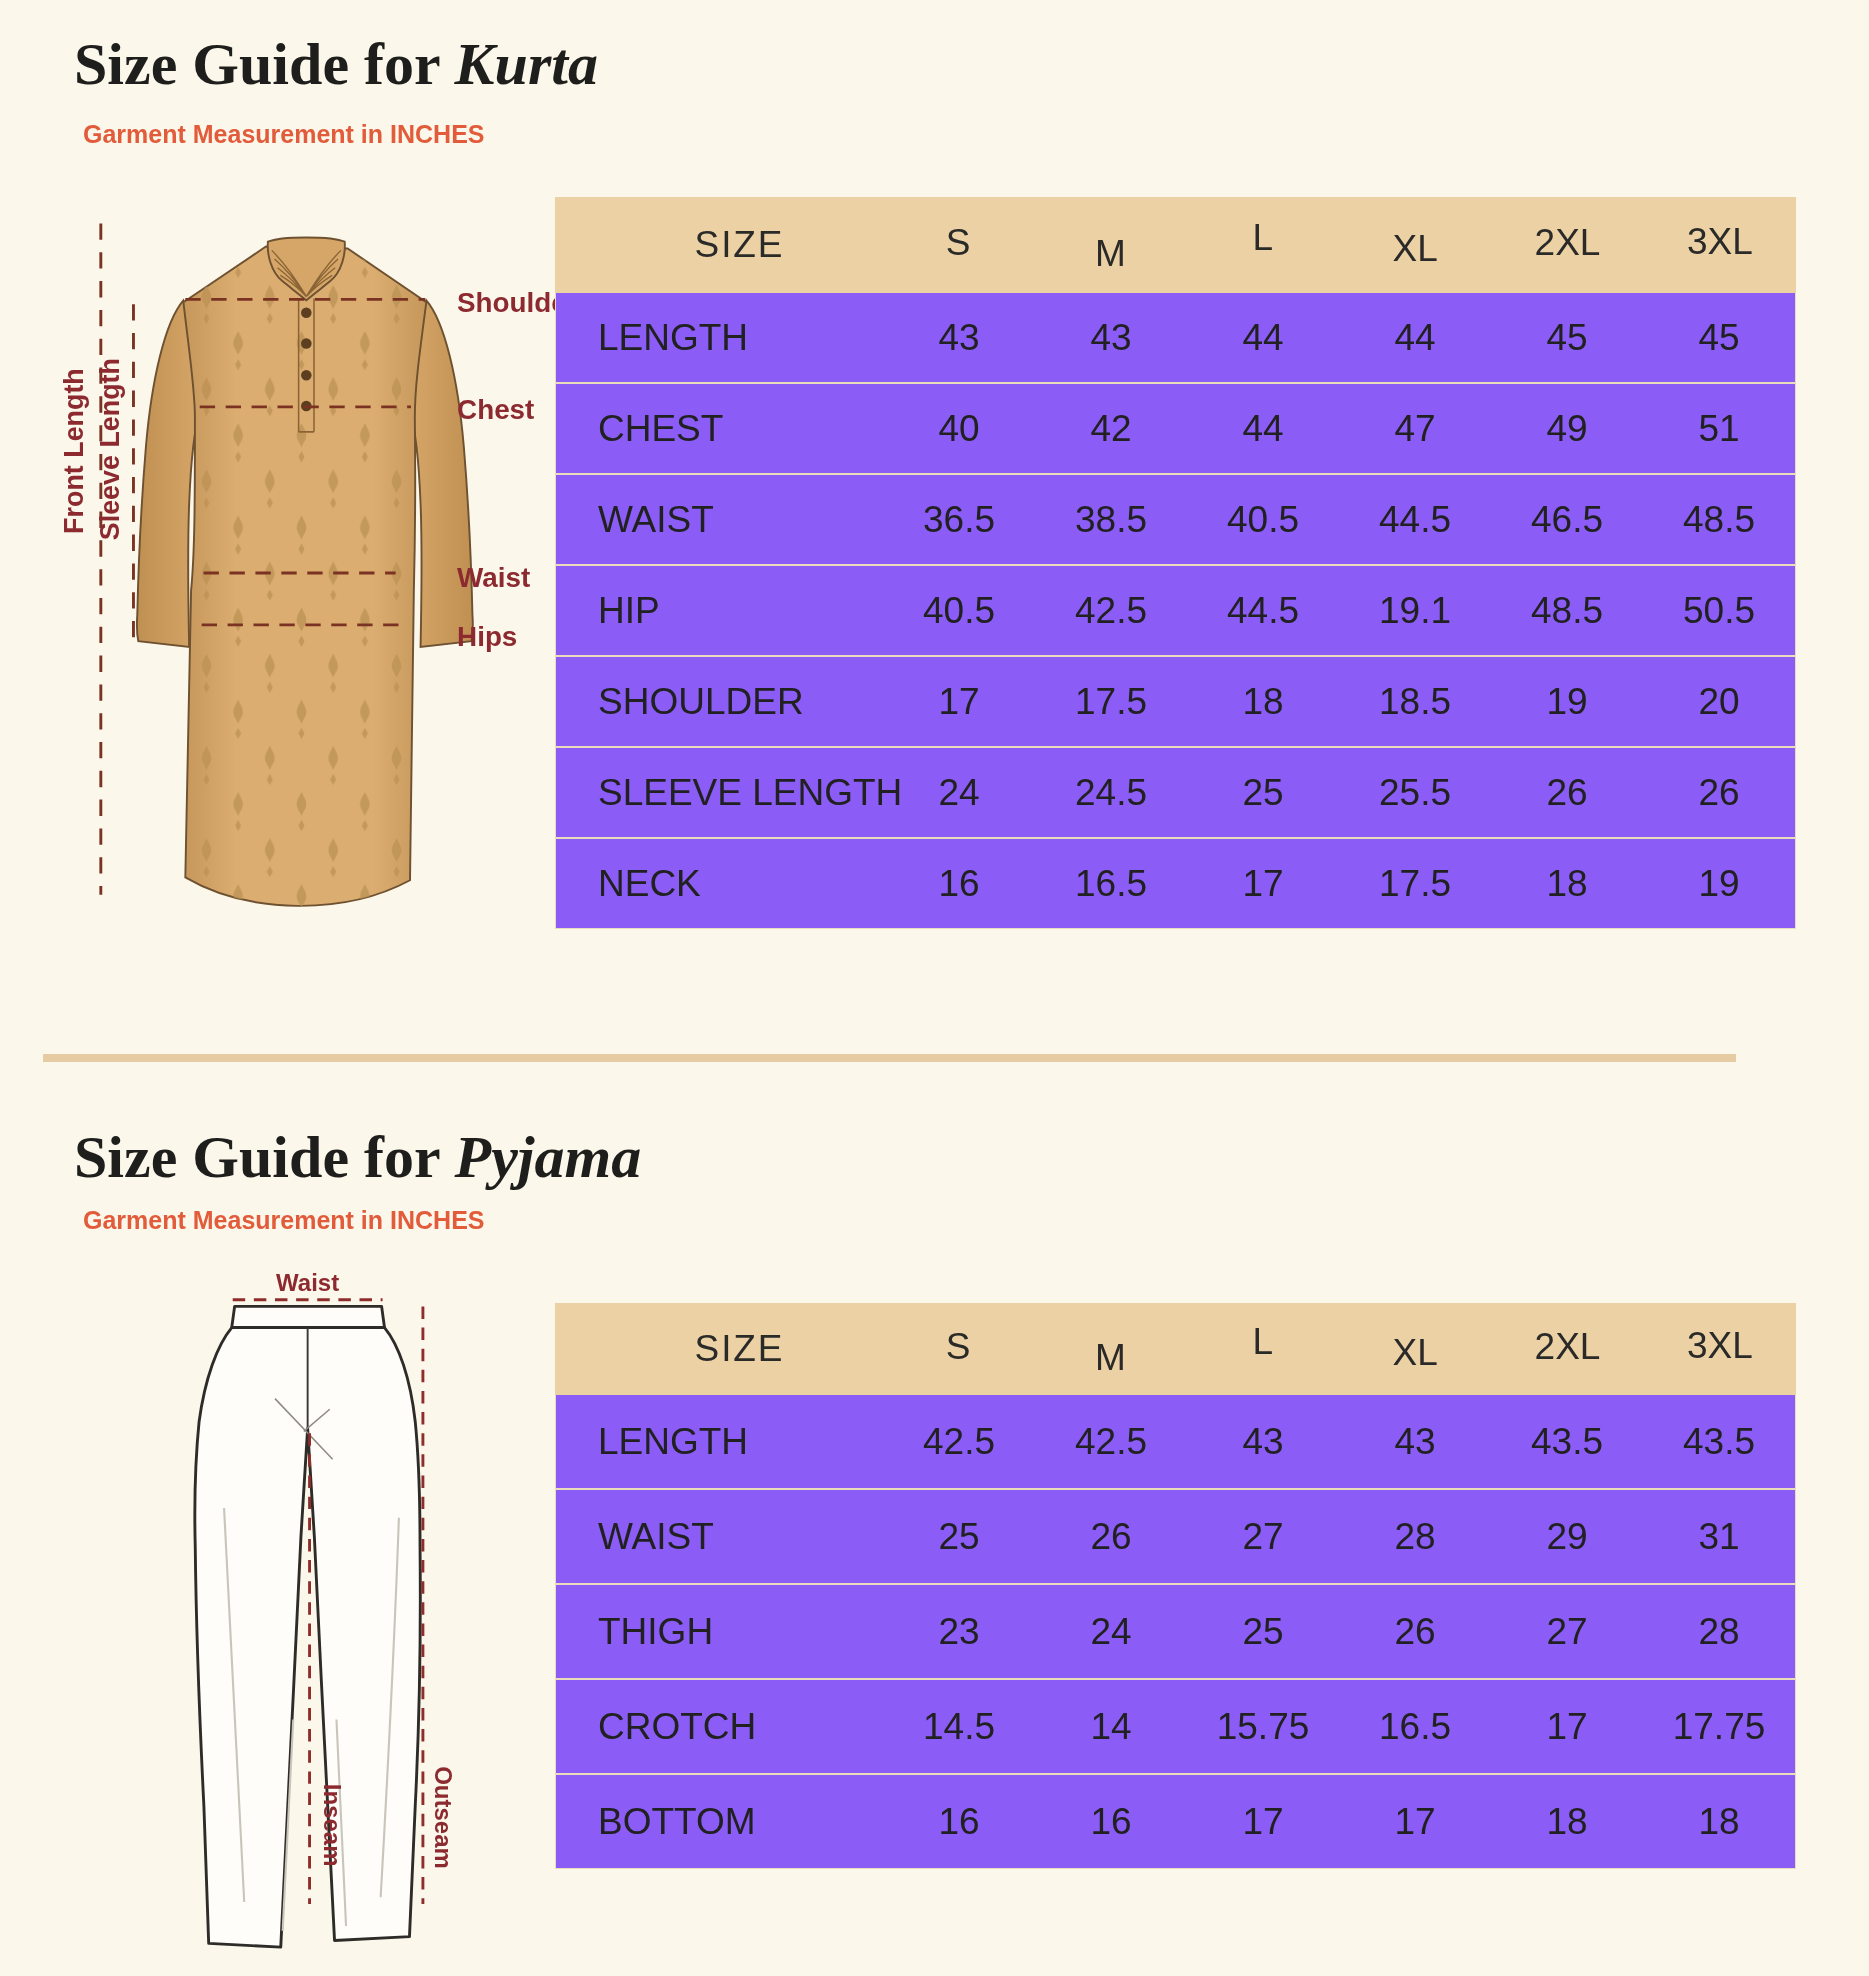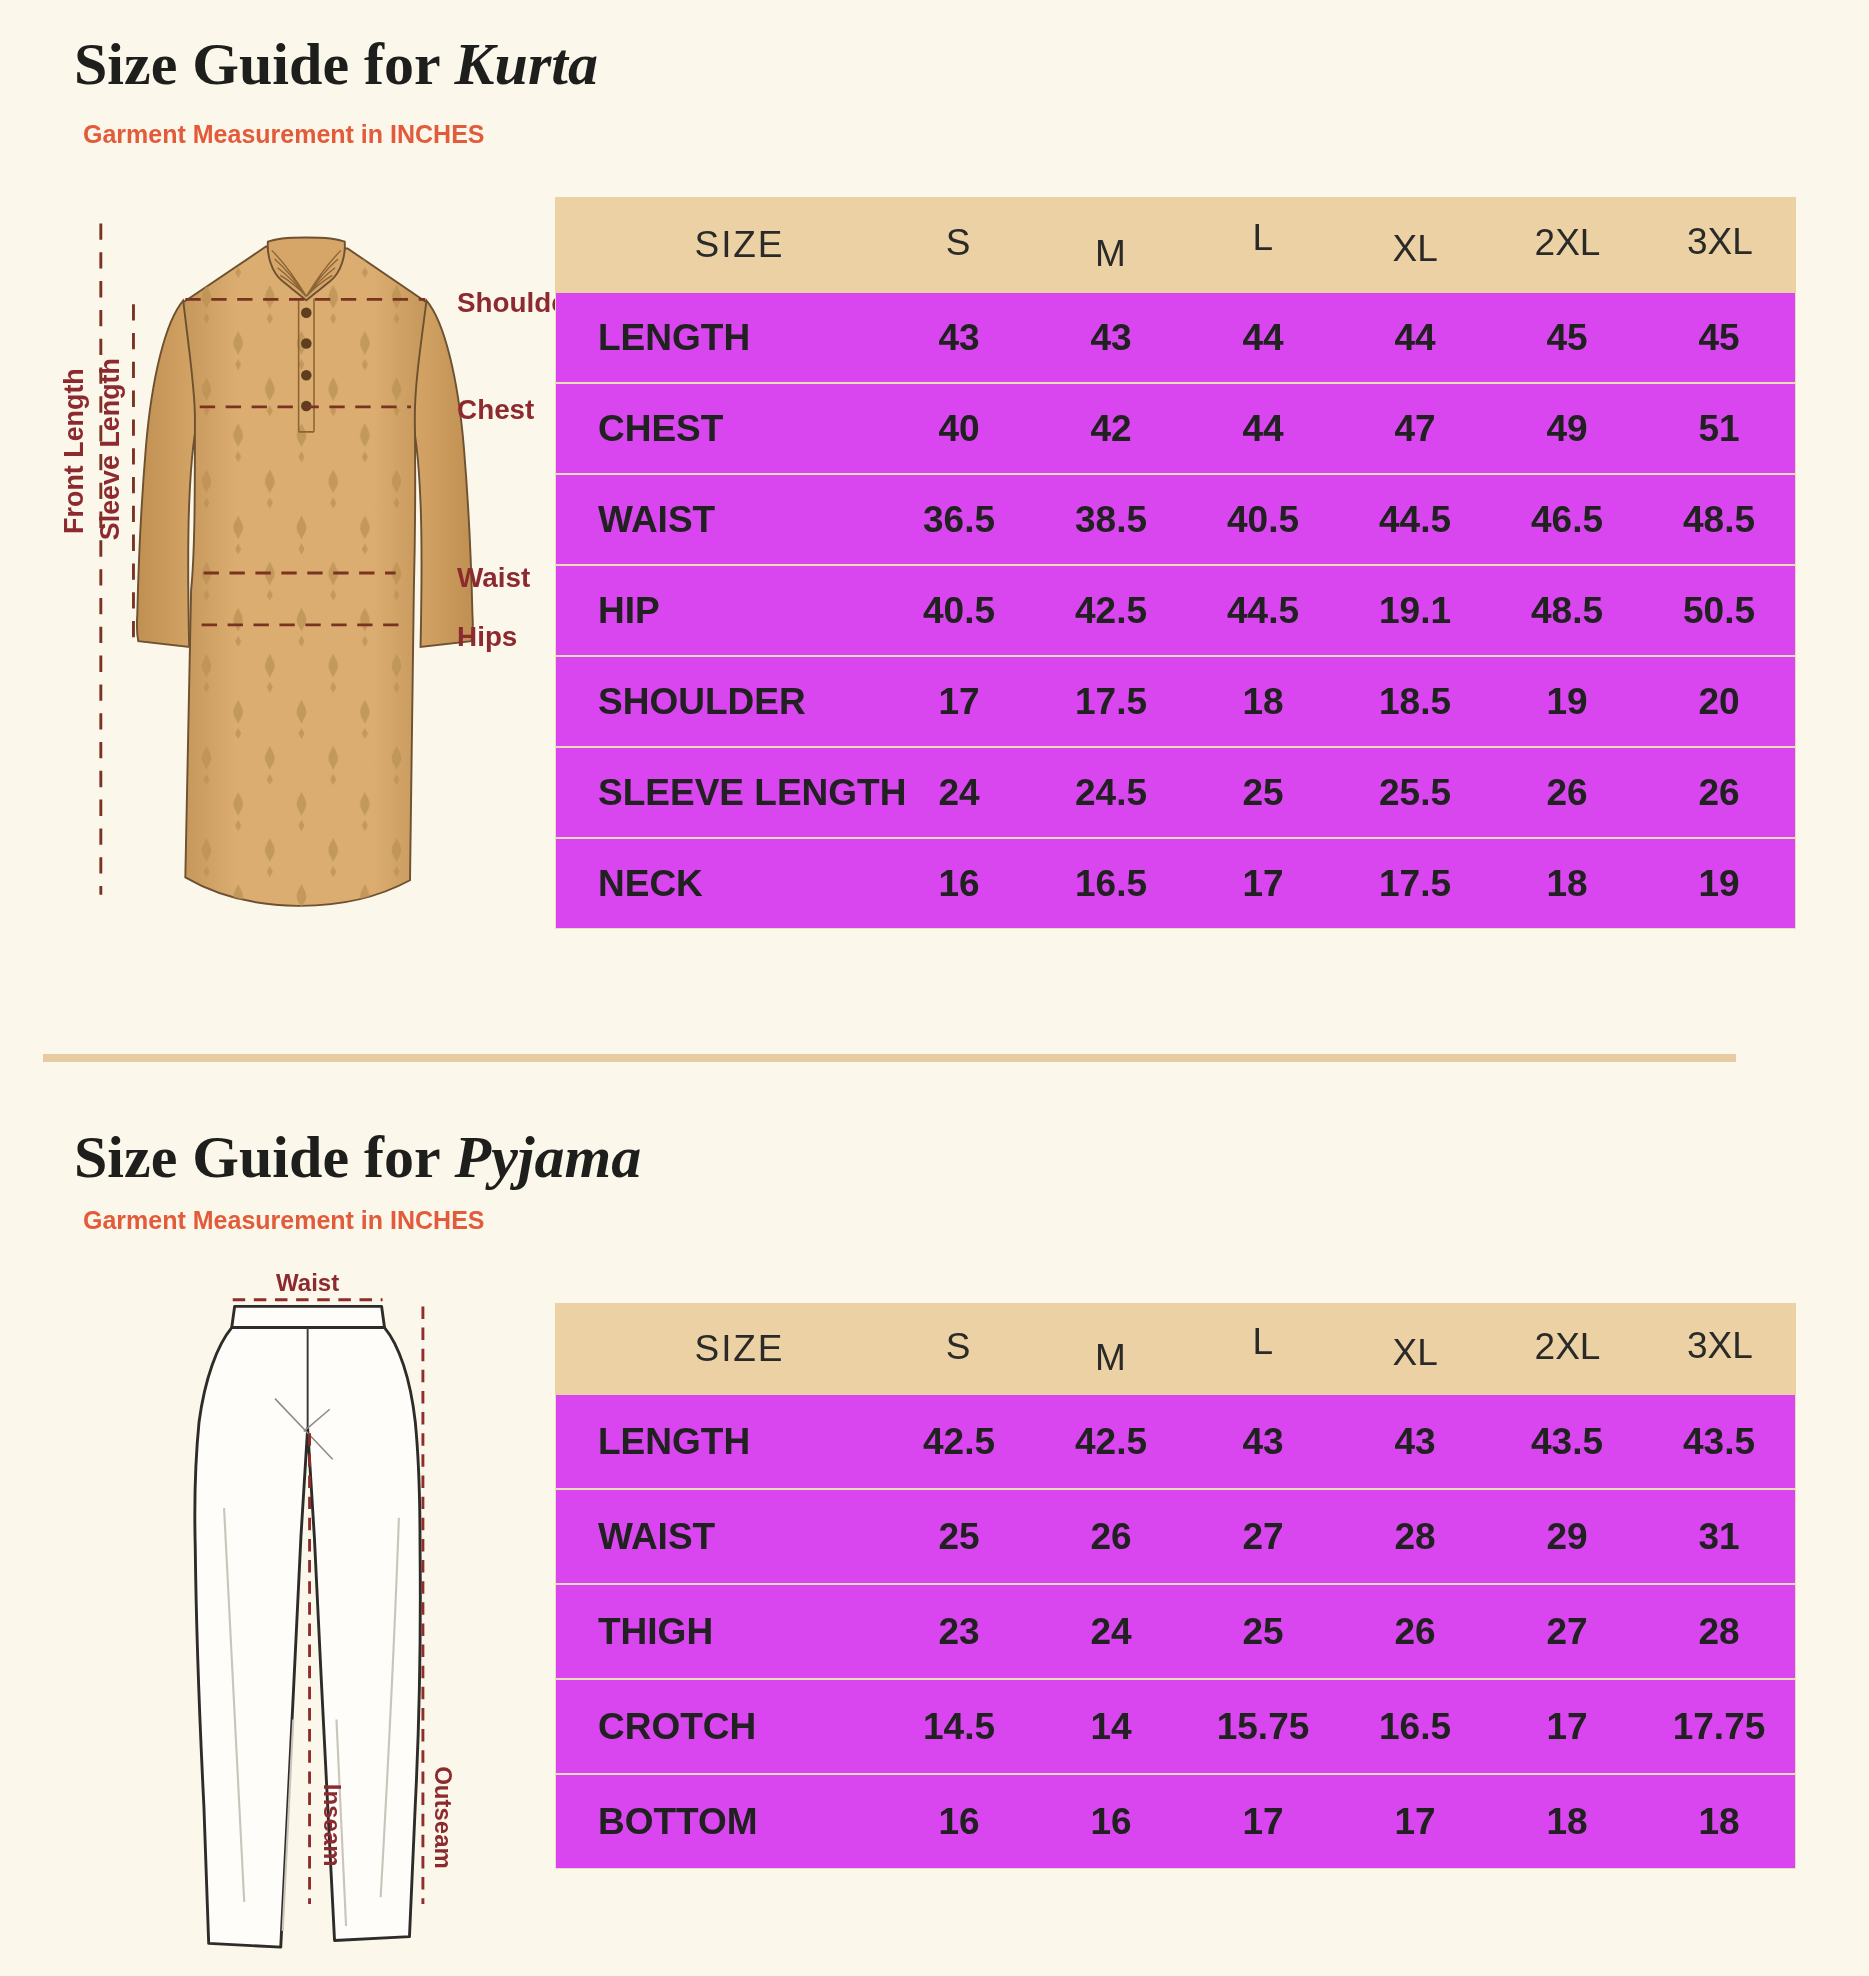--- a/index.html
+++ b/index.html
@@ -36,21 +36,21 @@
   }
   .pyj-table .thead{height:92px;}
   .hc{text-align:center;}
   .hc.hlabel{text-align:center;padding-left:42px;letter-spacing:1.9px;}
   .sh-a{transform:translateY(-1.9px);} 
   .sh-b{transform:translateY(8.6px);}  
   .sh-c{transform:translateY(-6.7px);} 
   .sh-d{transform:translateY(3.8px);}  
   .sh-e{transform:translateY(-1.9px);} 
   .sh-f{transform:translateY(-2.9px);} 
-  .tbody{border:1.9px solid #EADDBB;border-top:none;background:#d946ef;font-weight:bold;}
+  .tbody{border:1.9px solid #EADDBB;border-top:none;background:#8b5cf6;}
   .trow{
     display:grid;grid-template-columns:327px repeat(6,1fr);
     height:89px;align-items:center;border-top:2.9px solid #EADDBB;
   }
   .pyj-table .trow{height:93px;}
   .trow:first-child{border-top:none;}
   .tl{font-size:37px;color:#212121;padding-left:42px;white-space:nowrap;}
   .tv{font-size:37px;color:#212121;text-align:center;}
   
   .diagram{position:absolute;}

